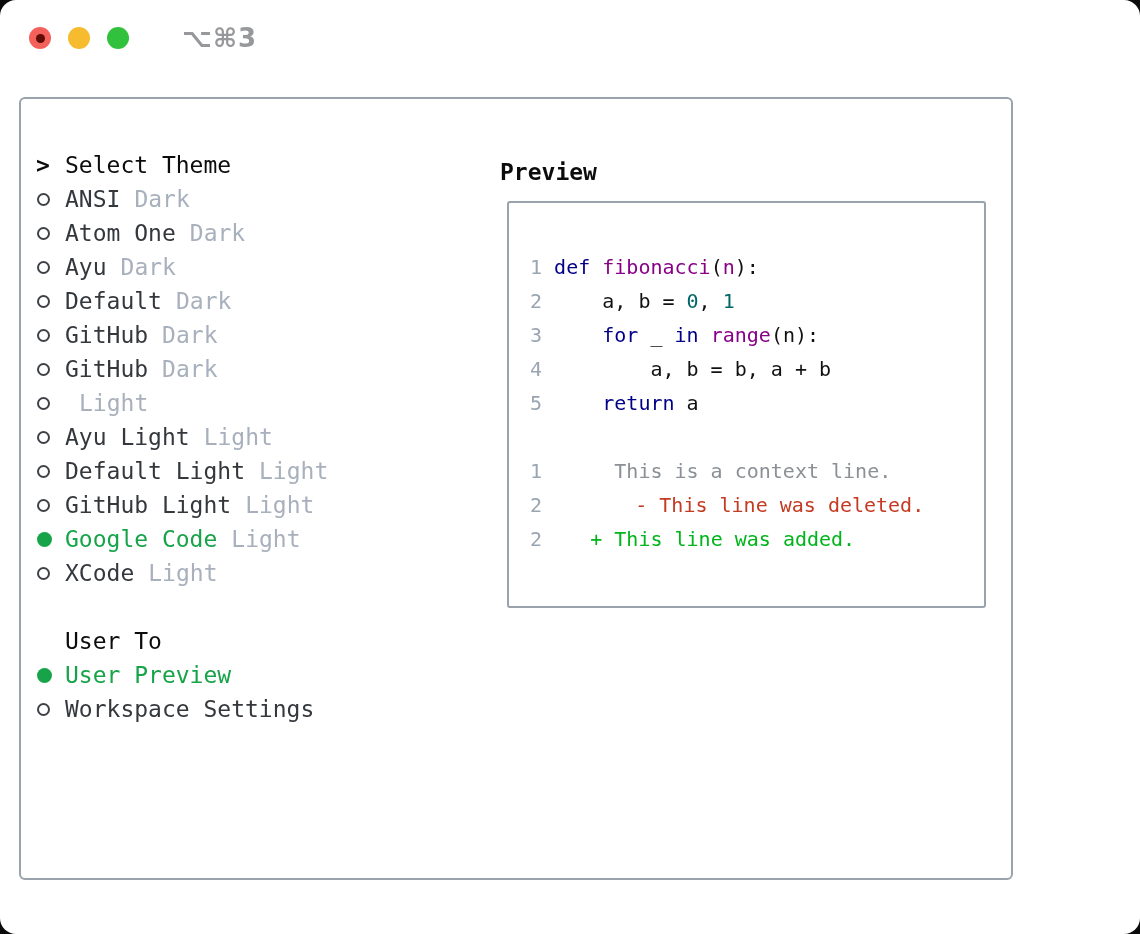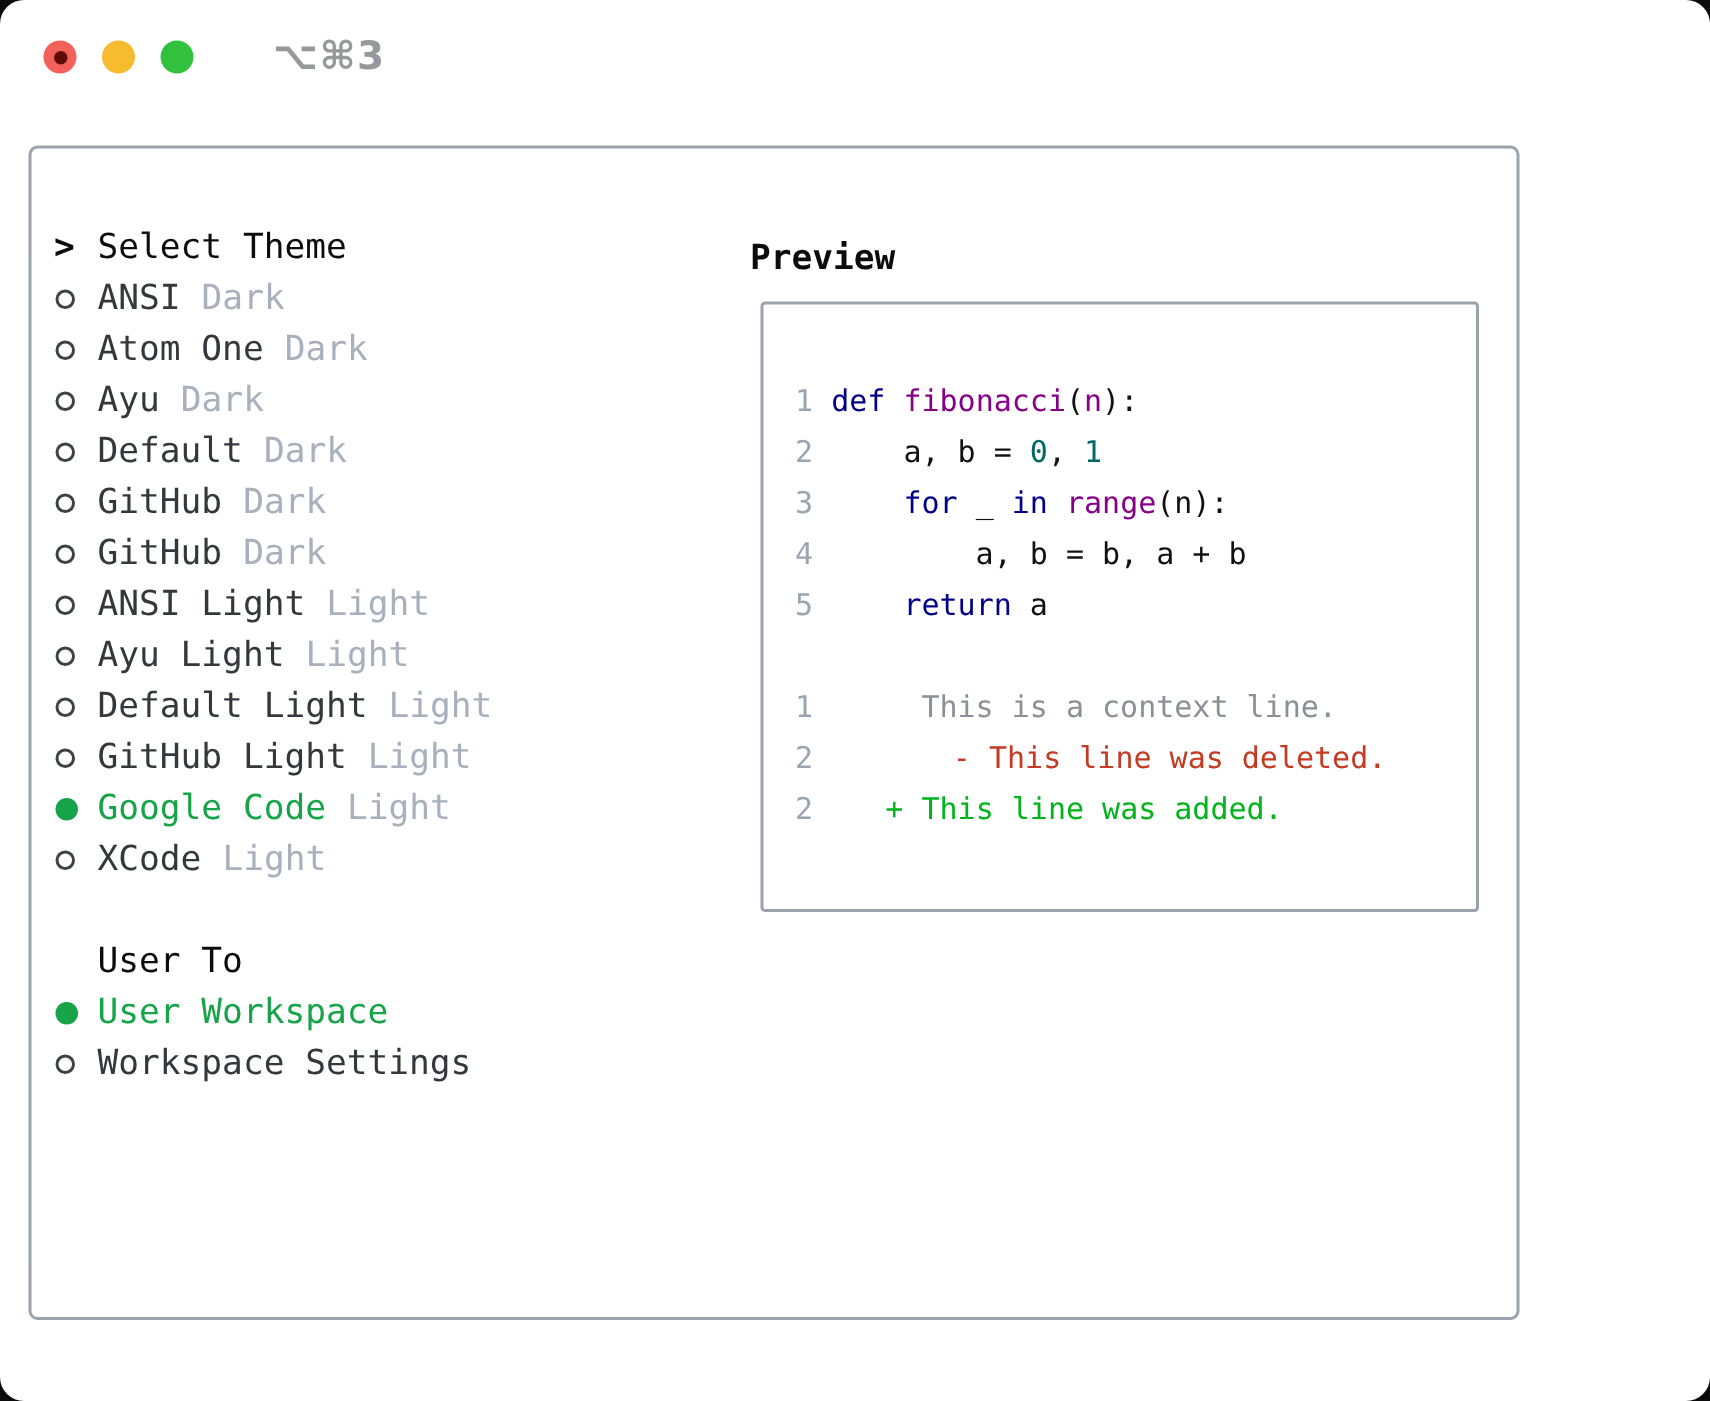--- a/index.html
+++ b/index.html
@@ -139,21 +139,20 @@
             <span class="icon-cell">
               <span class="radio"></span>
             </span>
             <span class="theme-name">GitHub</span>
             <span class="variant">Dark</span>
           </div>
           <div class="row">
             <span class="icon-cell">
               <span class="radio"></span>
             </span>
-            <span class="theme-name">ANSI Light</span>
             <span class="variant">Light</span>
           </div>
           <div class="row">
             <span class="icon-cell">
               <span class="radio"></span>
             </span>
             <span class="theme-name">Ayu Light</span>
             <span class="variant">Light</span>
           </div>
           <div class="row">
@@ -191,21 +190,21 @@
       <div class="row">
         <span class="icon-cell"></span>
         <span class="apply-title">User To</span>
       </div>
 
       <div id="apply-rows">
           <div class="row">
             <span class="icon-cell">
               <span class="radio on"></span>
             </span>
-            <span class="option-label selected">User Workspace</span>
+            <span class="option-label selected">User Preview</span>
           </div>
           <div class="row">
             <span class="icon-cell">
               <span class="radio"></span>
             </span>
             <span class="option-label">Workspace Settings</span>
           </div>
         </div>
 
       <div class="spacer"></div>

